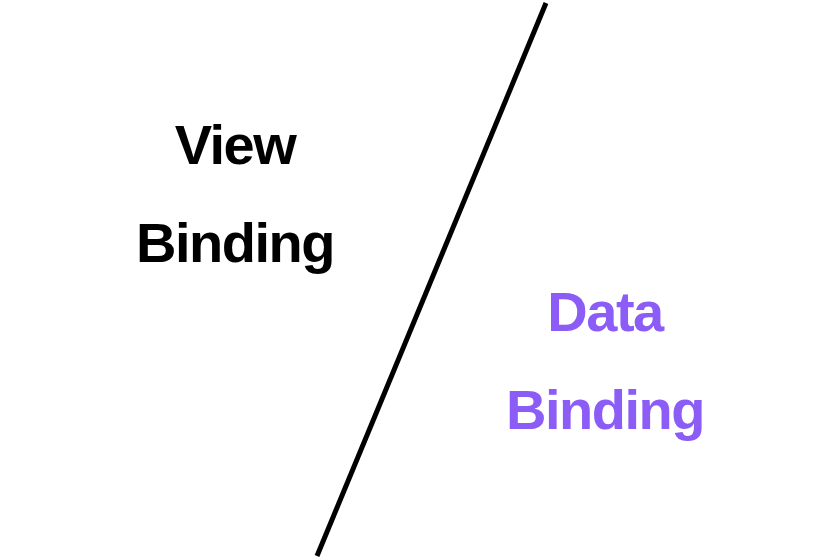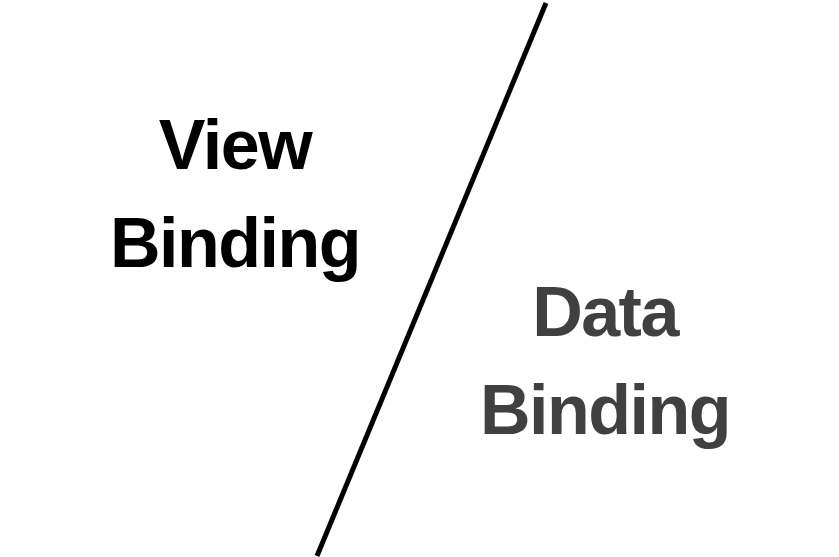--- a/index.html
+++ b/index.html
@@ -30,21 +30,21 @@
     height: 557px;
     display: block;
   }
 
   
   .term-group {
     position: absolute;
     text-align: center;
     color: #000000;
     font-weight: 700;
-    font-size: 70px;
+    font-size: 56px;
     line-height: 98px;
     letter-spacing: -1.5px;
     white-space: nowrap;
     font-family: "Liberation Sans", "DejaVu Sans", sans-serif;
   }
 
   #group-left {
     left: 0px;
     top: 96px;
     width: 470px;
@@ -67,18 +67,18 @@
 
   <svg id="divider-svg" viewBox="0 0 839 557" aria-hidden="true">
     <line id="divider-line" x1="546" y1="3" x2="317" y2="556" stroke="#000000" stroke-width="5" stroke-linecap="butt"></line>
   </svg>
 
   <div class="term-group" id="group-left" style="color: rgb(0, 0, 0);">
     <span class="term-line">View</span>
     <span class="term-line">Binding</span>
   </div>
 
-  <div class="term-group" id="group-right" style="color: #404040;">
+  <div class="term-group" id="group-right" style="color: #8b5cf6;">
     <span class="term-line">Data</span>
     <span class="term-line">Binding</span>
   </div>
 
 </div>
 
 </body></html>

